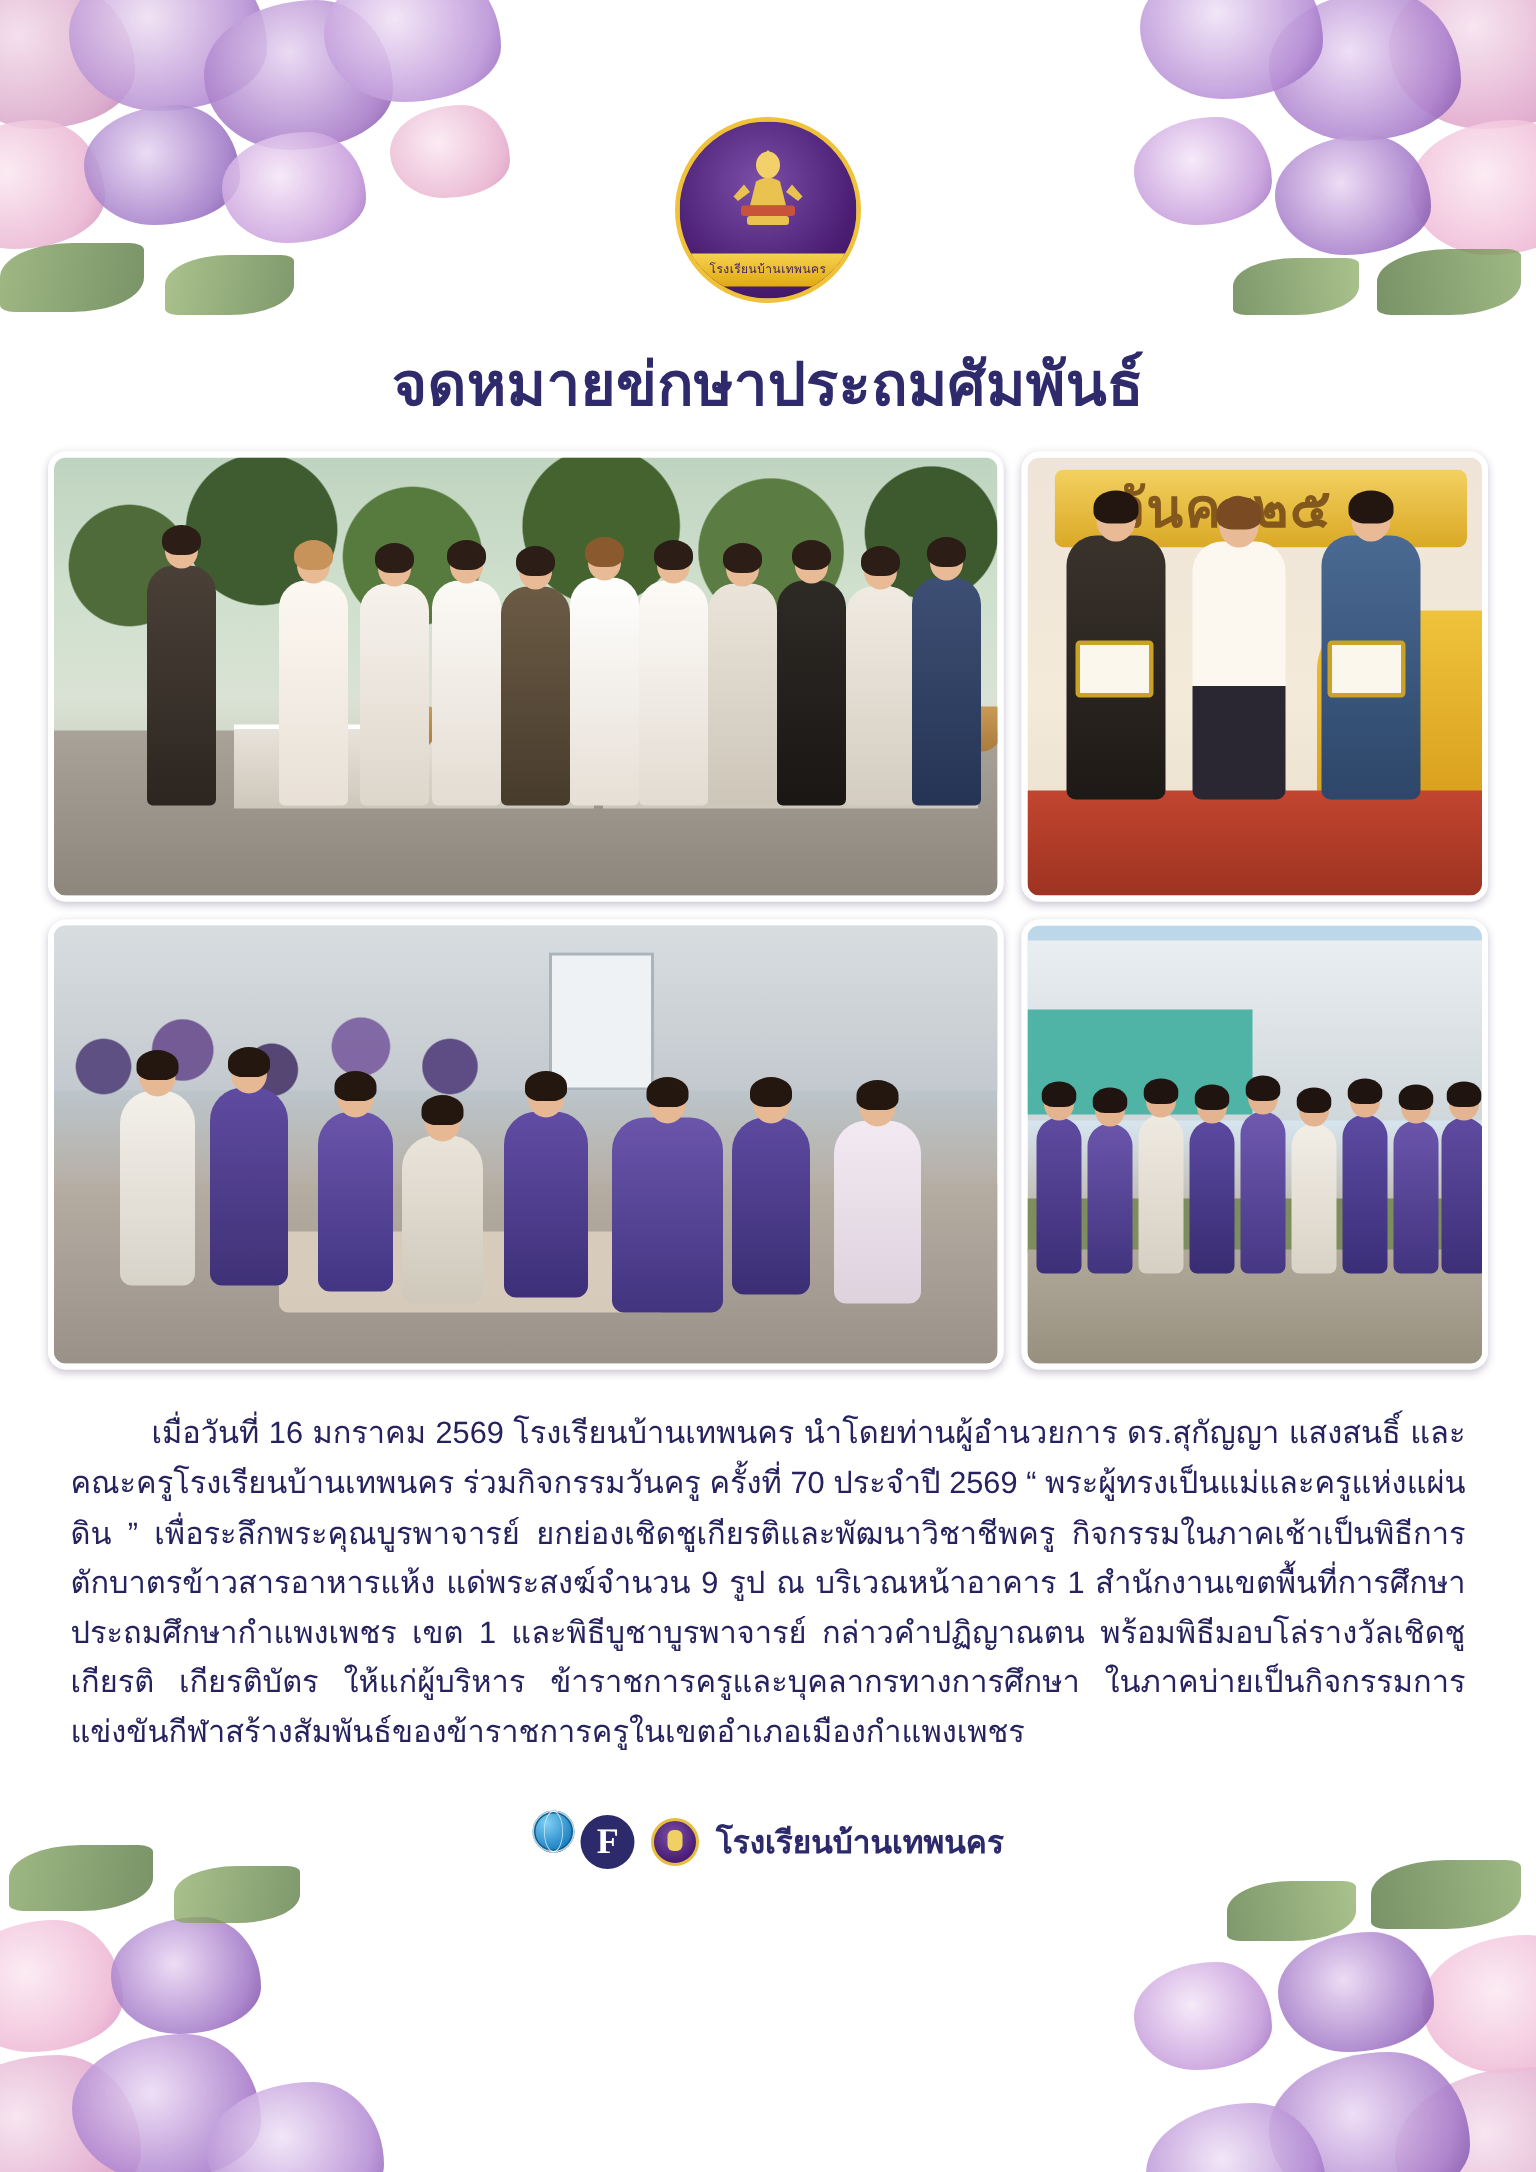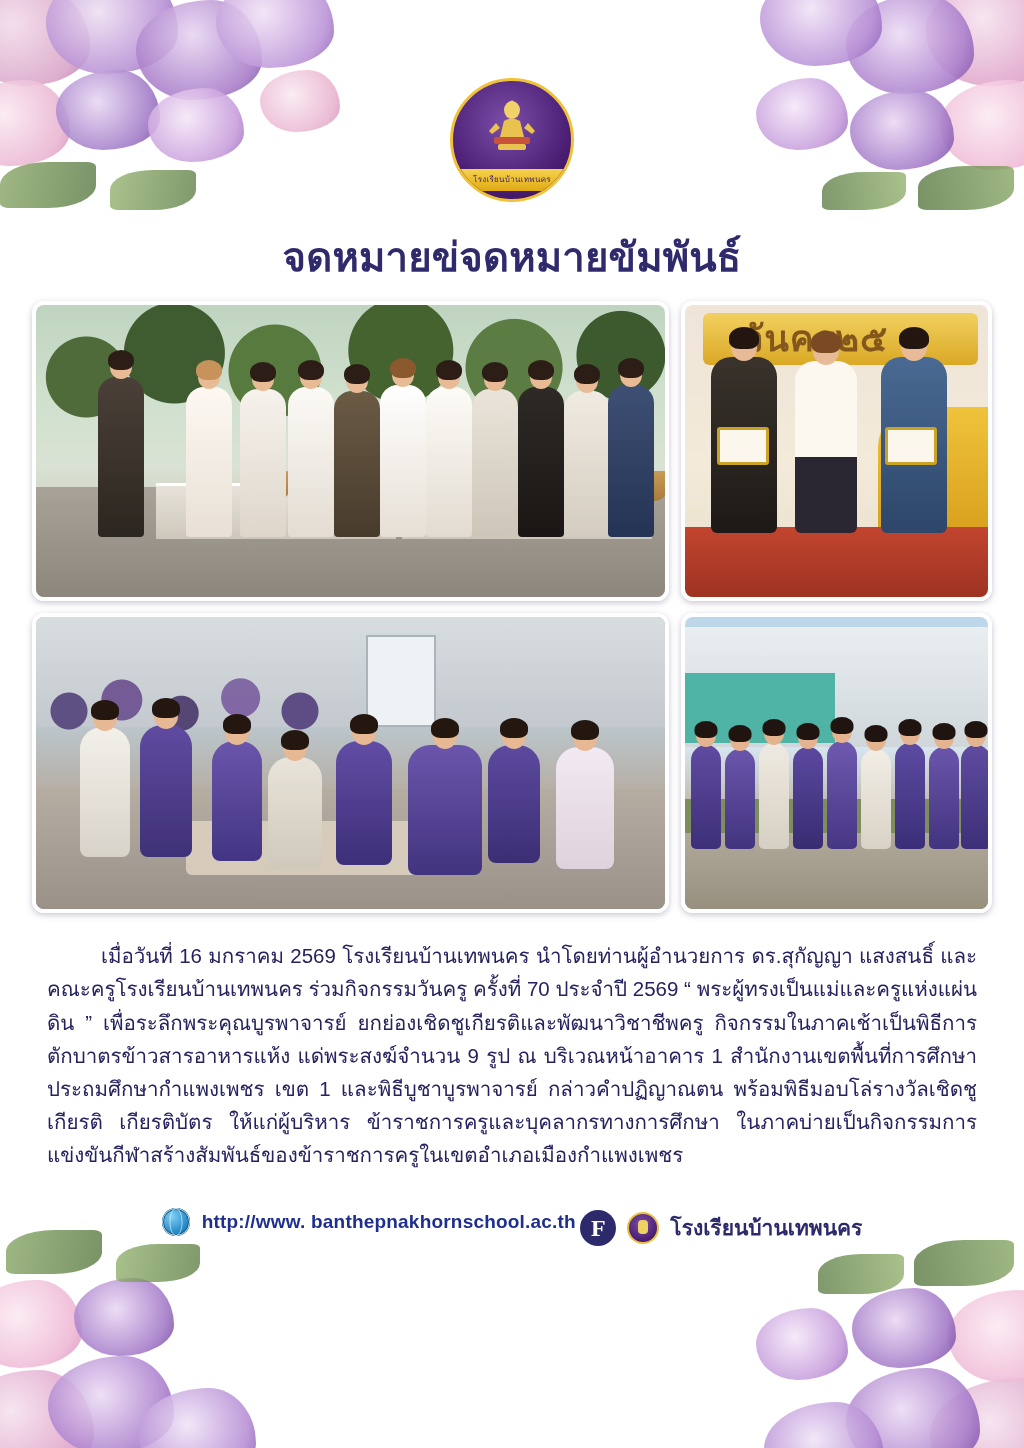--- a/index.html
+++ b/index.html
@@ -316,21 +316,21 @@
         <path d="M18 24 q8 -5 16 0 l4 16 h-24 z" fill="#e9c24f"></path>
         <rect x="8" y="40" width="36" height="7" rx="2" fill="#c9533a"></rect>
         <rect x="12" y="47" width="28" height="6" rx="2" fill="#e9c24f"></rect>
         <path d="M10 26 l-7 8 3 3 8 -6 z" fill="#e9c24f"></path>
         <path d="M42 26 l7 8 -3 3 -8 -6 z" fill="#e9c24f"></path>
       </svg>
       <div class="logo-ribbon">โรงเรียนบ้านเทพนคร</div>
     </div>
   </div>
   <div class="title">
-    <span>จดหมายข่จดหมายขัมพันธ์</span>
+    <span>จดหมายข่กษาประถมศัมพันธ์</span>
   </div>
 </div>
 
 <div class="gallery">
 
   <div class="photo p1">
     <div class="scene">
       <div class="sky"></div>
         <div class="trees"></div>
         <div class="ground"></div>
@@ -506,20 +506,19 @@
         </div>
     </div>
   </div>
 </div>
 
 <p class="article">เมื่อวันที่ 16 มกราคม 2569 โรงเรียนบ้านเทพนคร นำโดยท่านผู้อำนวยการ ดร.สุกัญญา แสงสนธิ์ และคณะครูโรงเรียนบ้านเทพนคร ร่วมกิจกรรมวันครู ครั้งที่ 70 ประจำปี 2569 “ พระผู้ทรงเป็นแม่และครูแห่งแผ่นดิน ” เพื่อระลึกพระคุณบูรพาจารย์ ยกย่องเชิดชูเกียรติและพัฒนาวิชาชีพครู  กิจกรรมในภาคเช้าเป็นพิธีการตักบาตรข้าวสารอาหารแห้ง แด่พระสงฆ์จำนวน 9 รูป ณ บริเวณหน้าอาคาร 1 สำนักงานเขตพื้นที่การศึกษาประถมศึกษากำแพงเพชร เขต 1 และพิธีบูชาบูรพาจารย์ กล่าวคำปฏิญาณตน พร้อมพิธีมอบโล่รางวัลเชิดชูเกียรติ เกียรติบัตร ให้แก่ผู้บริหาร ข้าราชการครูและบุคลากรทางการศึกษา ในภาคบ่ายเป็นกิจกรรมการแข่งขันกีฬาสร้างสัมพันธ์ของข้าราชการครูในเขตอำเภอเมืองกำแพงเพชร</p>
 
 <div class="footer">
   <div class="url-row">
     <span class="globe"></span>
-    <span class="url-text">http://www. banthepnakhornschool.ac.th</span>
   </div>
   <div class="fb-row">
     <span class="fb-icon">F</span>
     <span class="mini-logo"></span>
     <span class="fb-name">โรงเรียนบ้านเทพนคร</span>
   </div>
 </div>
 
 </body></html>

